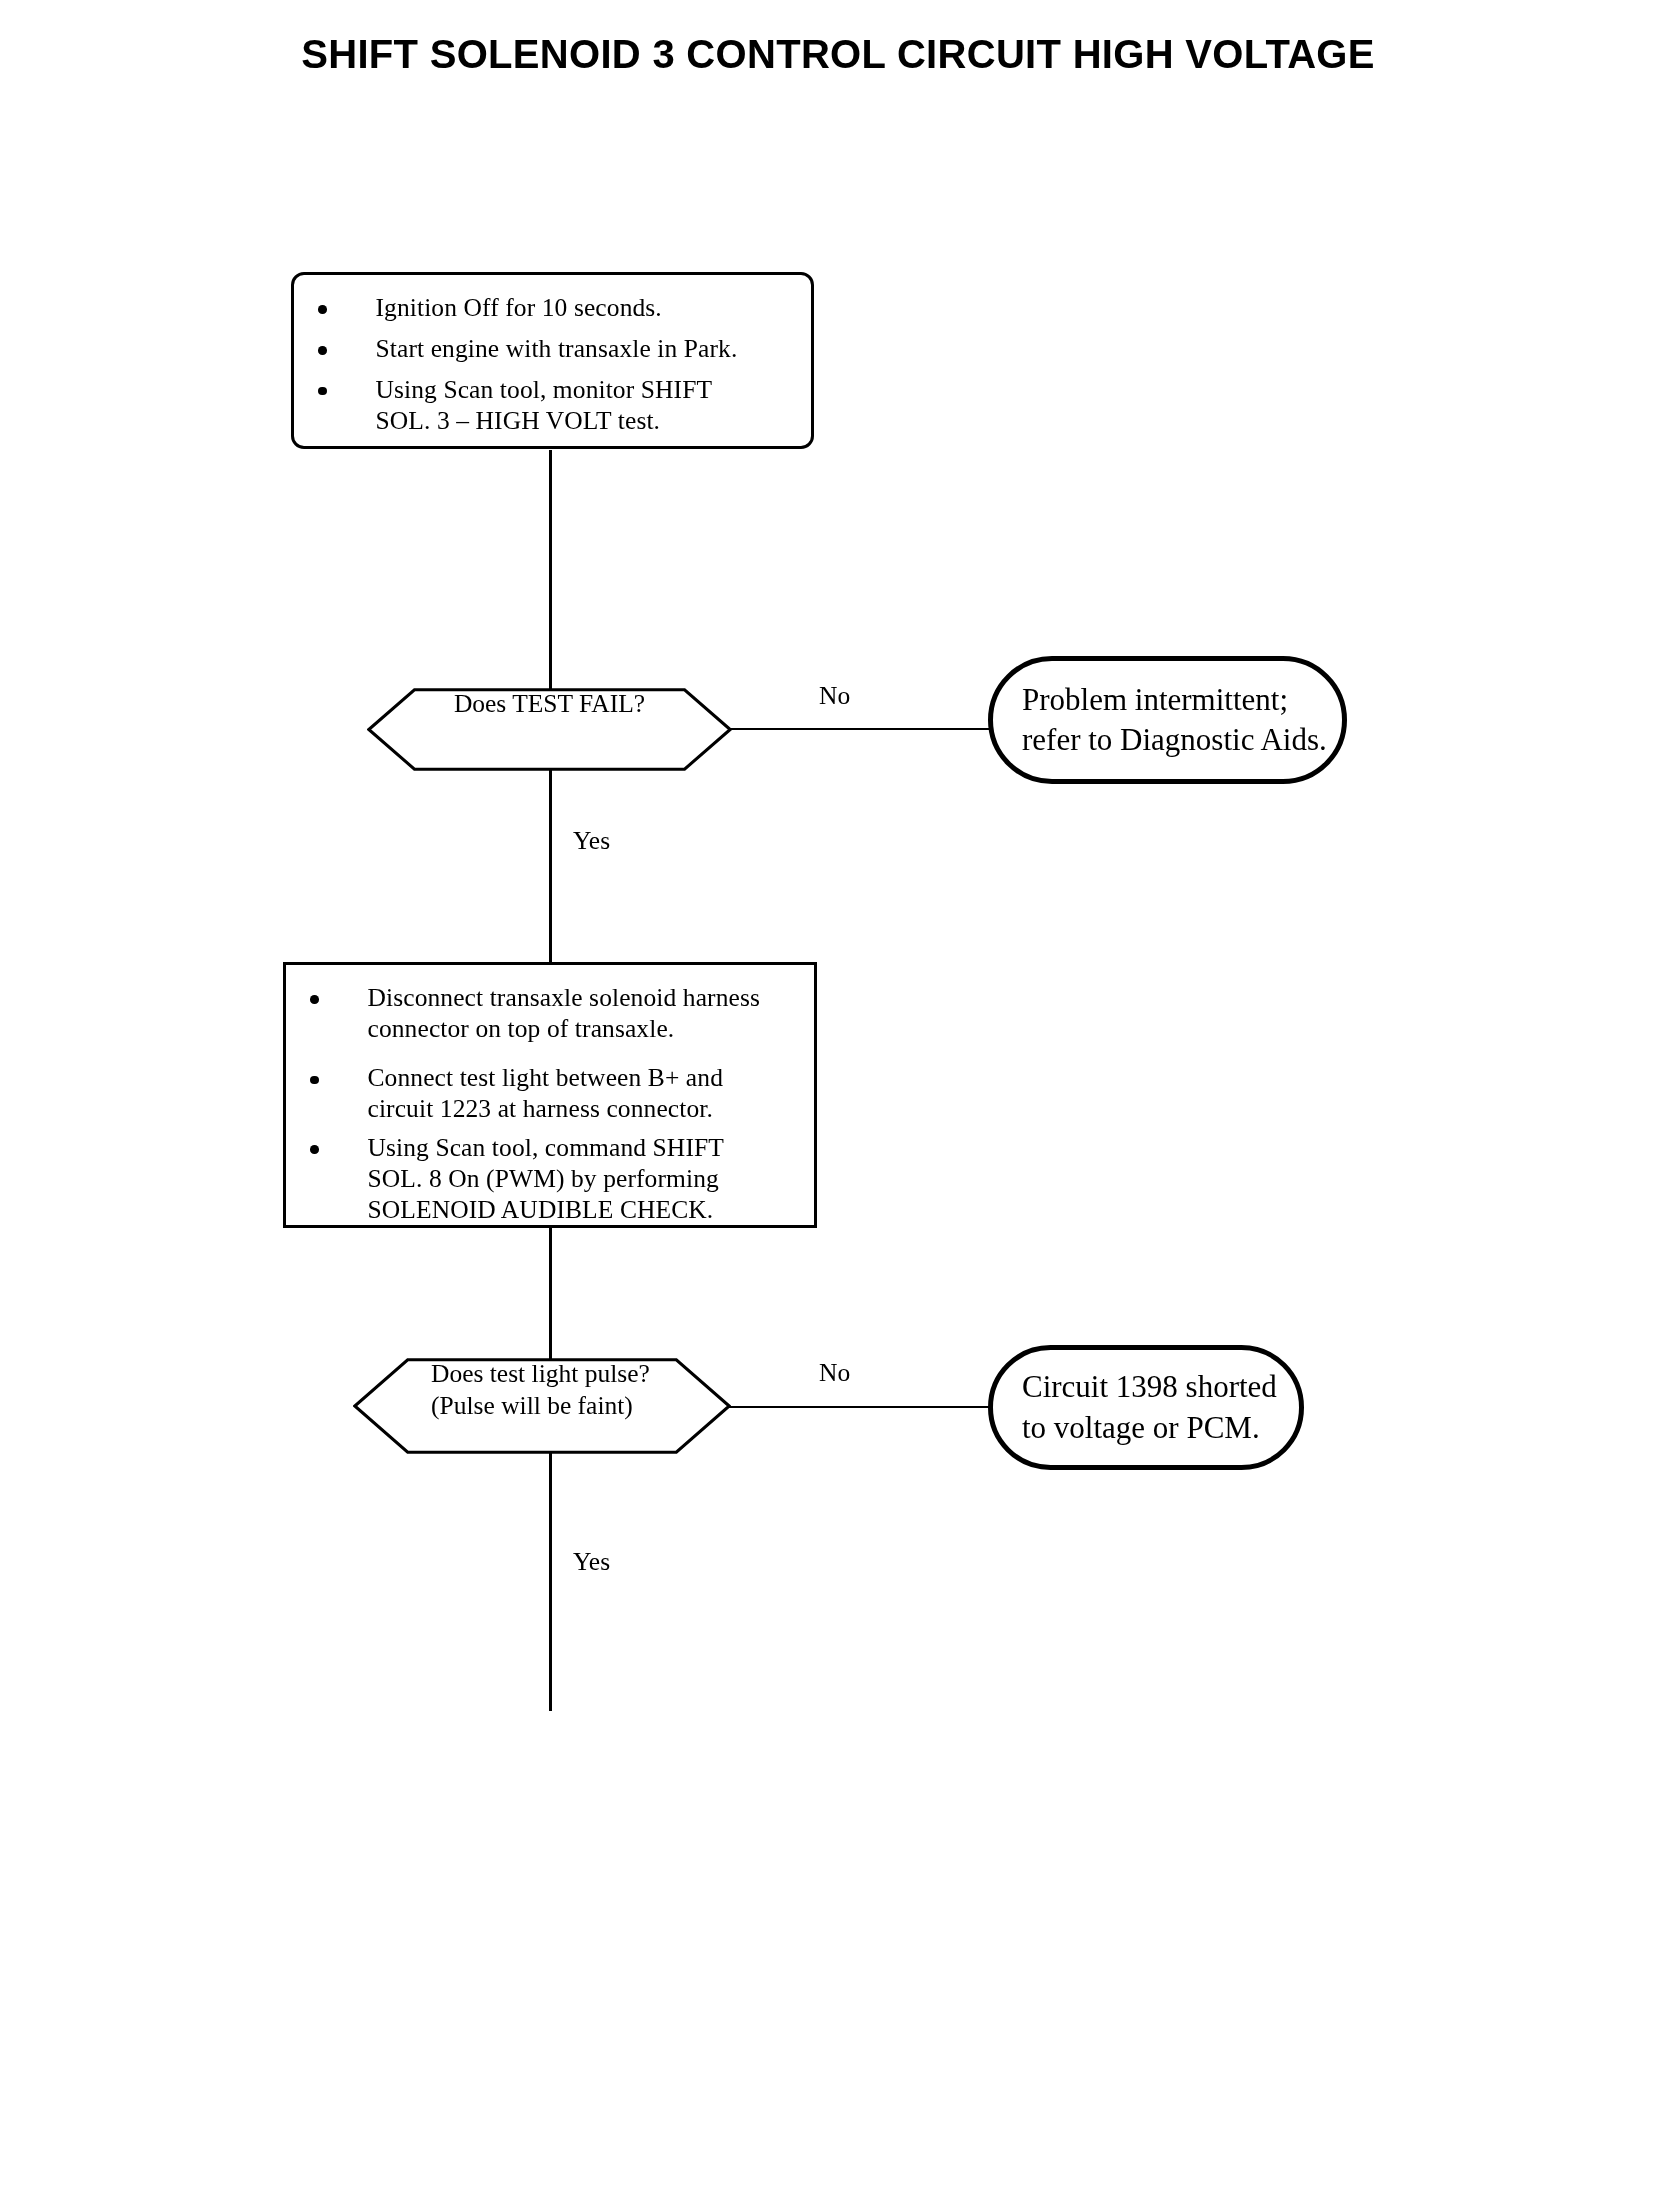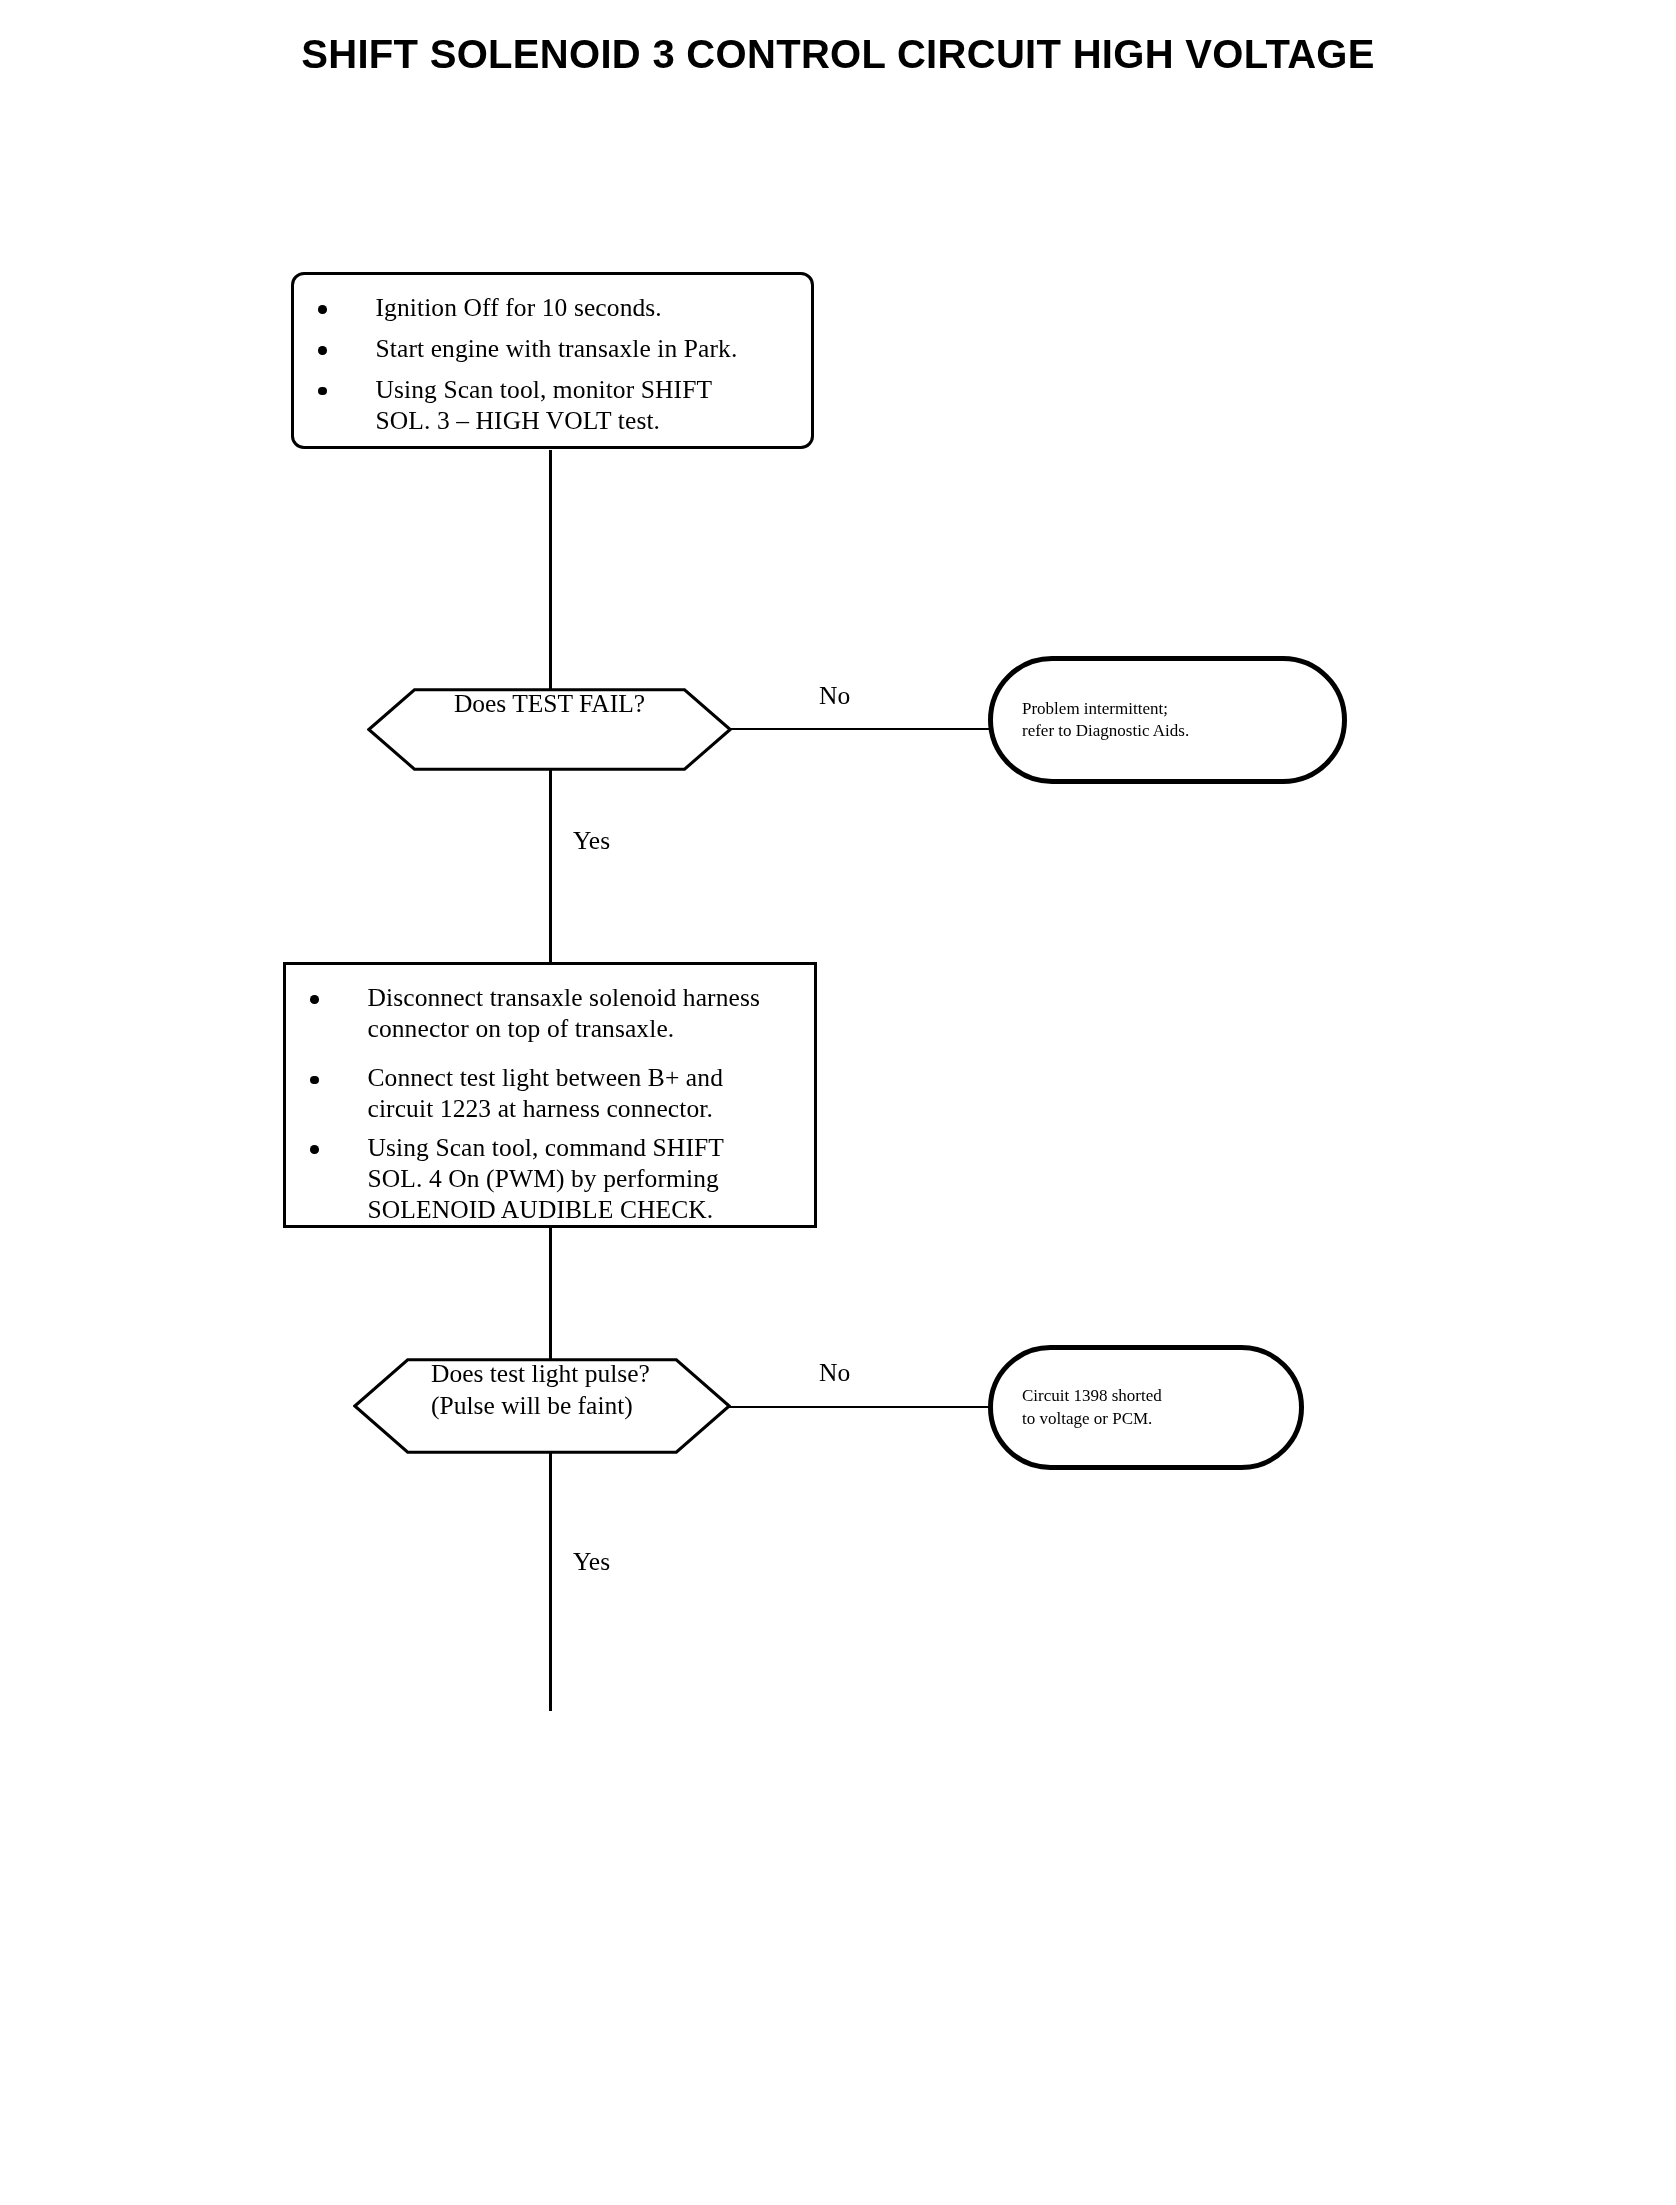--- a/index.html
+++ b/index.html
@@ -107,21 +107,21 @@
   
   .terminal {
     position: absolute;
     box-sizing: border-box;
     border: 5.5px solid #000;
     background: #fff;
     display: flex;
     align-items: center;
   }
   .terminal-text {
-    font-size: 17px;
+    font-size: 31px;
     line-height: 1.3;
     padding-left: 29px;
     padding-right: 12px;
     font-family: Liberation Serif, serif;
   }
 
   .edge-label {
     position: absolute;
     font-size: 25.5px;
     line-height: 1;
@@ -185,21 +185,21 @@
 connector on top of transaxle.</div>
       </div>
       <div class="bullet-row" style="margin-bottom:7.3px;">
         <div class="bullet-dot"></div>
         <div class="bullet-text" style="margin-left:49px; white-space:pre-line;">Connect test light between B+ and
 circuit 1223 at harness connector.</div>
       </div>
       <div class="bullet-row">
         <div class="bullet-dot"></div>
         <div class="bullet-text" style="margin-left:49px; white-space:pre-line;">Using Scan tool, command SHIFT
-SOL. 4 On (PWM) by performing
+SOL. 8 On (PWM) by performing
 SOLENOID AUDIBLE CHECK.</div>
       </div>
     </div>
   </div>
 
   <div class="vline" style="left:549px; top:1228px; height:134px;"></div>
 
   <div class="hexagon" style="left:353px; top:1358px; width:378px; height:96px;">
     <svg viewBox="0 0 622 158" preserveAspectRatio="none">
       <polygon points="90,3 532,3 619,79 532,155 90,155 3,79" fill="#ffffff" stroke="#000000" stroke-width="5"></polygon>

